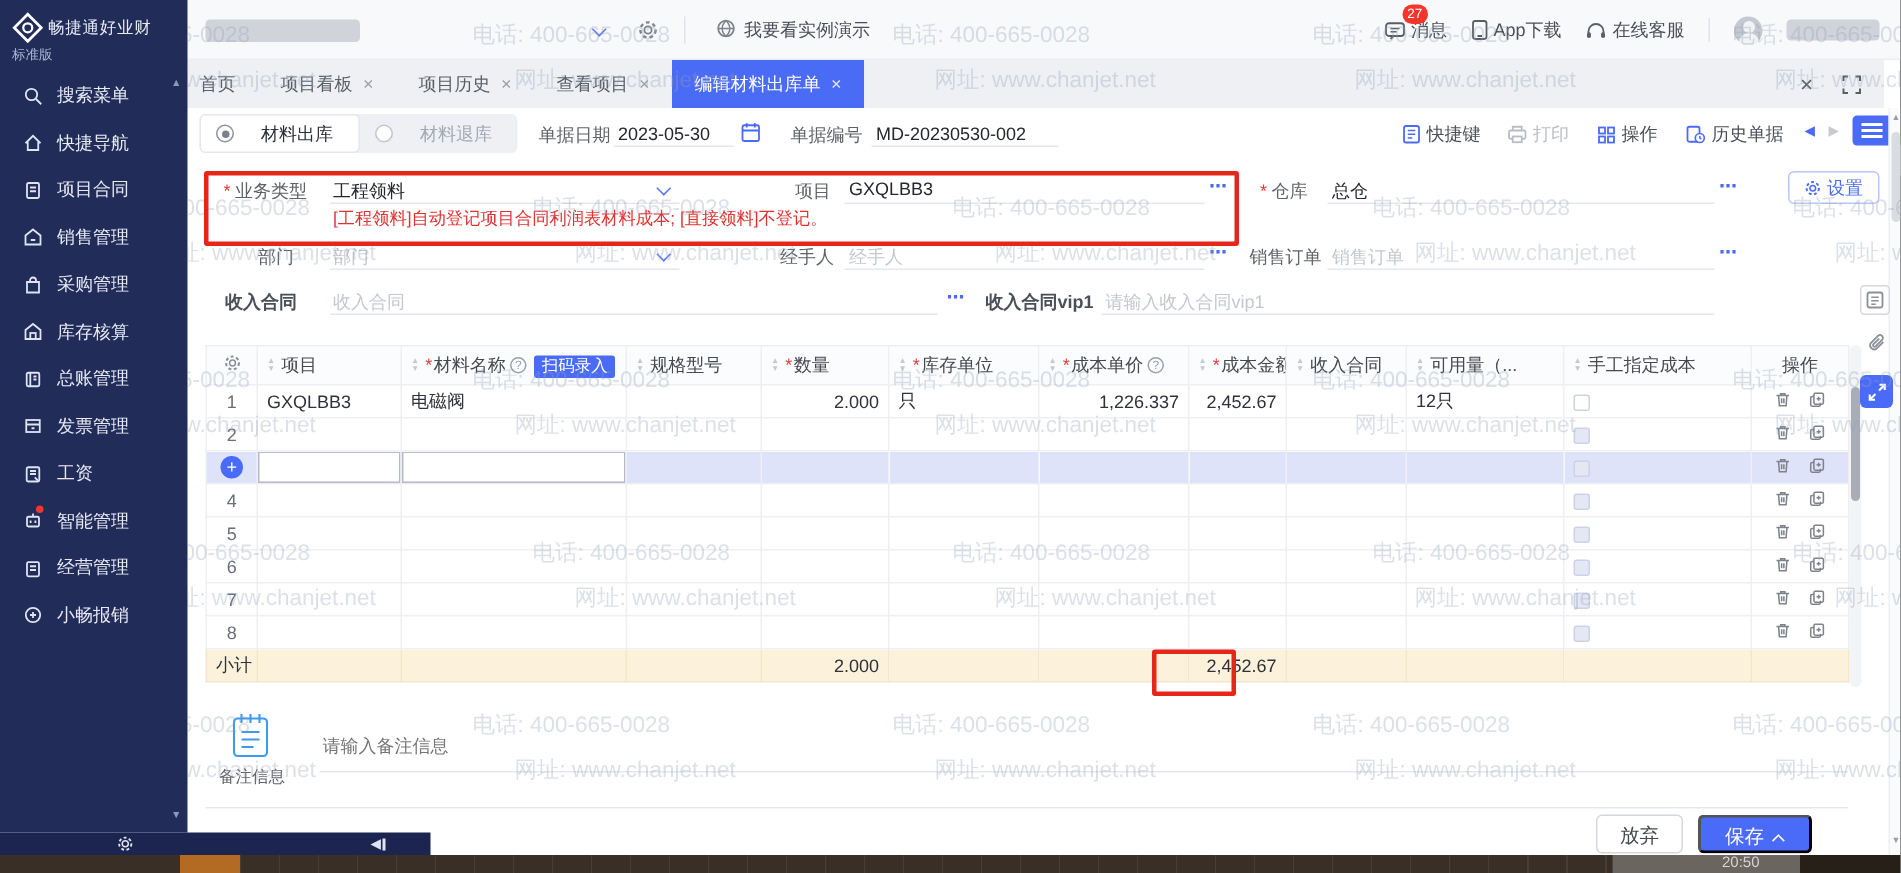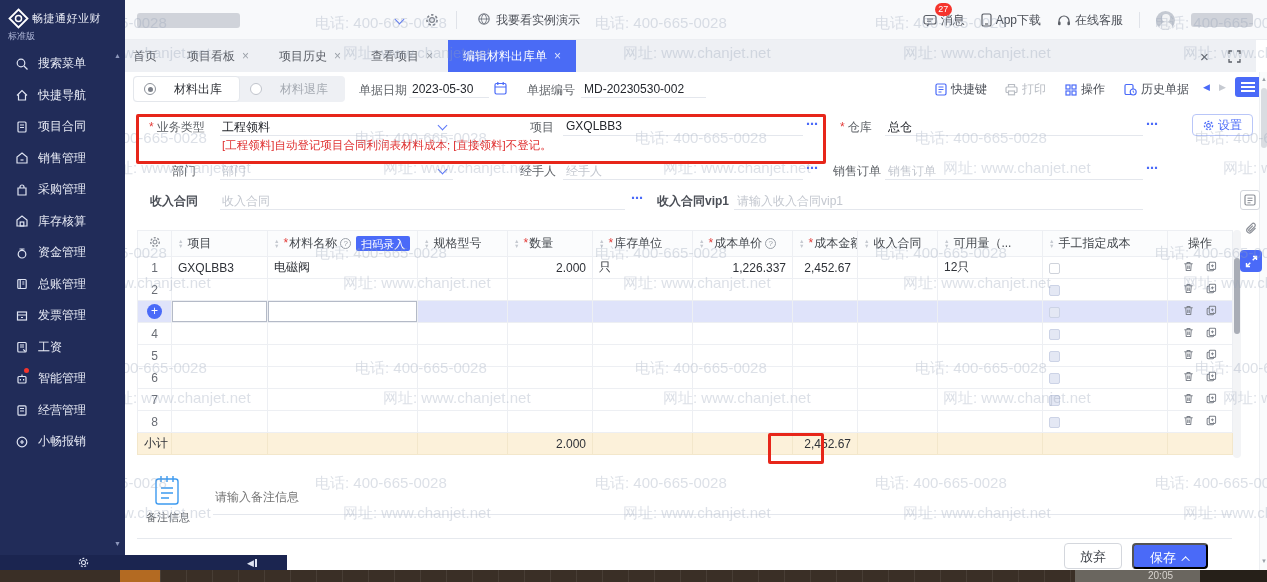--- a/index.html
+++ b/index.html
@@ -166,27 +166,20 @@
             <path d="M5 5V4a2 2 0 014 0v1"></path>
           </svg>
           <span class="sb-label">采购管理</span>
         </div>
         <div class="sb-item">
           <svg width="14" height="14" viewBox="0 0 14 14" fill="none" stroke="#dfe4f2" stroke-width="1.2">
             <path d="M2 6l5-4 5 4v6H2z"></path>
             <rect x="5.2" y="8" width="3.6" height="4"></rect>
           </svg>
           <span class="sb-label">库存核算</span>
-        </div>
-        <div class="sb-item">
-          <svg width="14" height="14" viewBox="0 0 14 14" fill="none" stroke="#dfe4f2" stroke-width="1.2">
-            <circle cx="7" cy="8.2" r="3.8"></circle>
-            <path d="M4.5 3h5M7 4.4V3"></path>
-          </svg>
-          <span class="sb-label">资金管理</span>
         </div>
         <div class="sb-item">
           <svg width="14" height="14" viewBox="0 0 14 14" fill="none" stroke="#dfe4f2" stroke-width="1.2">
             <rect x="2.8" y="2.5" width="8.4" height="9" rx="1"></rect>
             <path d="M5.2 2.5v9M7.3 5h2M7.3 7h2"></path>
           </svg>
           <span class="sb-label">总账管理</span>
         </div>
         <div class="sb-item">
           <svg width="14" height="14" viewBox="0 0 14 14" fill="none" stroke="#dfe4f2" stroke-width="1.2">
@@ -750,15 +743,15 @@
 
   <div class="anno" style="left:136px;top:114px;width:690px;height:50px"></div>
   <div class="anno" style="left:768px;top:433px;width:56px;height:31px"></div>
 
   <div class="player">
     <div class="seg" style="left:0;width:120px;background:#3a2f26"></div>
     <div class="seg" style="left:120px;width:40px;background:#b36a22"></div>
     <div class="seg" style="left:160px;width:915px;background:#3a2f26;background-image:repeating-linear-gradient(90deg,rgba(255,255,255,.07) 0 1px,transparent 1px 26px)"></div>
     <div class="seg" style="left:1075px;width:125px;background:#6a665f"></div>
     <div class="seg" style="left:1200px;width:67px;background:#262019"></div>
-    <span class="ptime">20:05</span>
+    <span class="ptime">20:50</span>
   </div>
 </div>
 
 </body></html>

